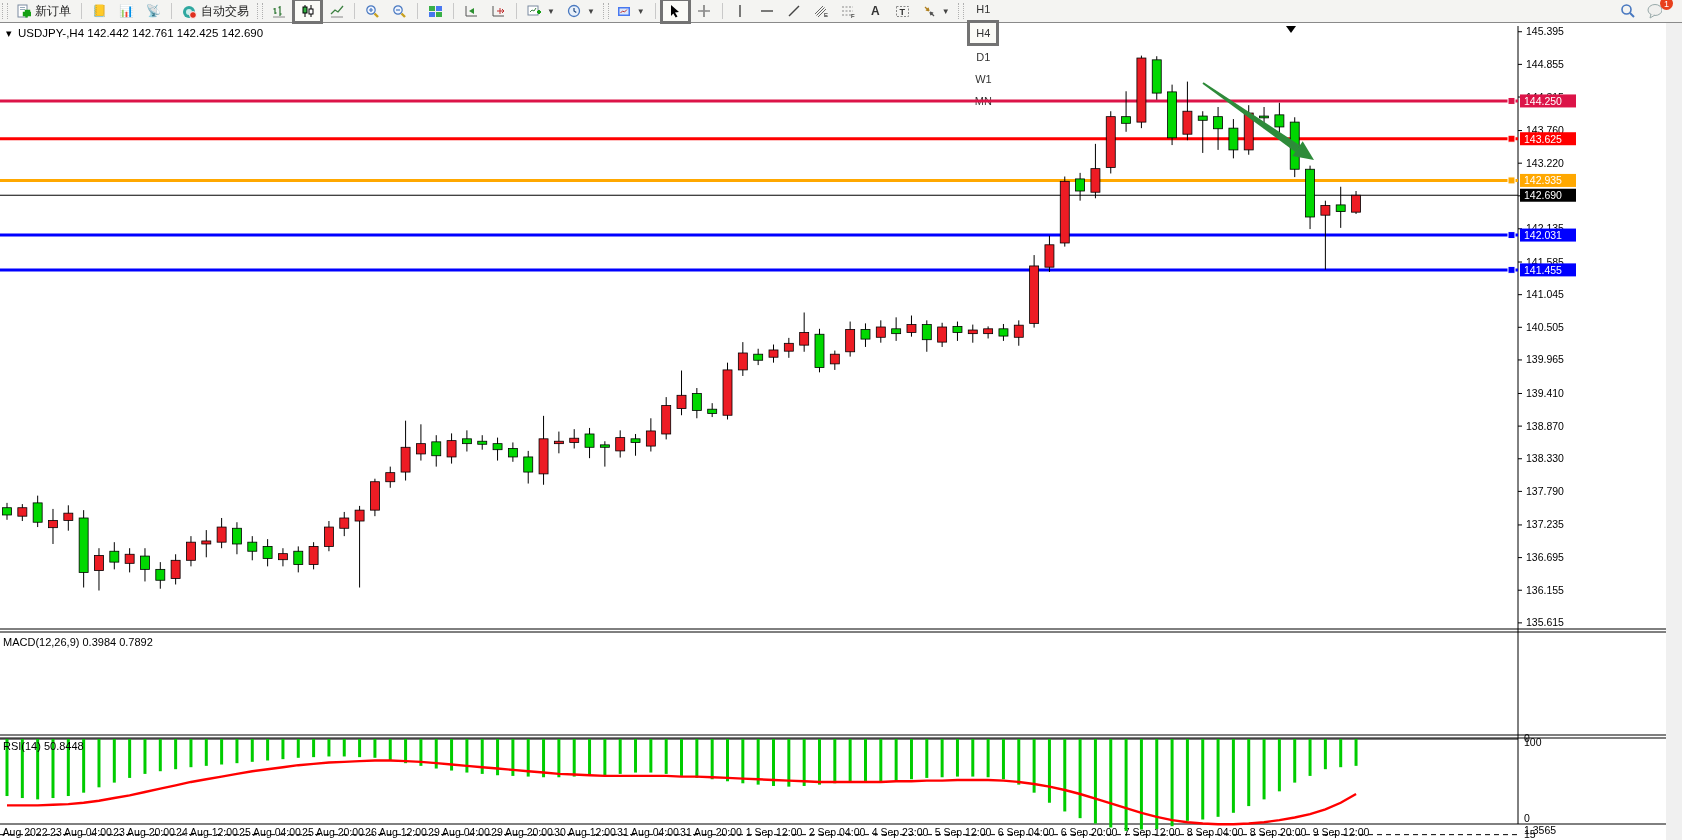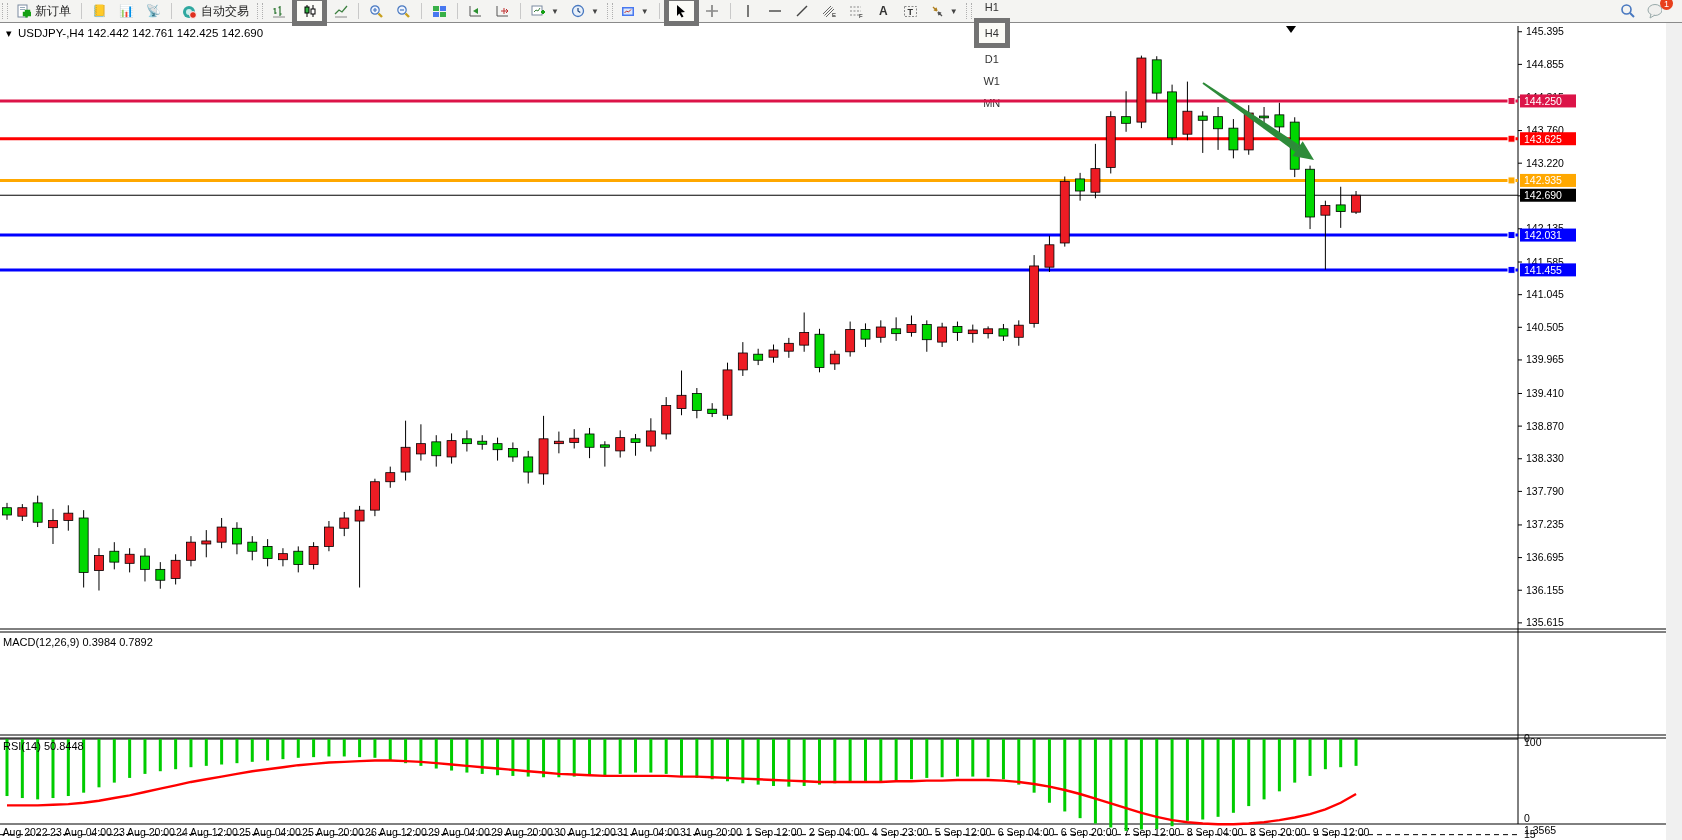--- a/index.html
+++ b/index.html
@@ -2,21 +2,21 @@
 <html><head>
 <meta charset="utf-8">
 <style>
   html,body{margin:0;padding:0;background:#ffffff;font-family:"Liberation Sans",sans-serif;}
   #app{position:relative;width:1682px;height:840px;overflow:hidden;background:#fff;}
   
   #toolbar{position:absolute;left:0;top:0;width:1682px;height:22px;background:#f4f4f2;
            border-bottom:1px solid #8a8a8a;display:flex;align-items:center;font-size:12px;color:#222;}
   .tbtn{display:flex;align-items:center;gap:4px;padding:1px 5px;height:18px;border:1px solid transparent;
         cursor:default;white-space:nowrap;}
-  .tbtn.active{background:#fbfbf7;border:5px solid #737373;}
+  .tbtn.active{background:#fbfbf7;border:3px solid #737373;}
   .sep{width:1px;height:16px;background:#c9c9c9;margin:0 4px;}
   .grip{width:4px;height:16px;margin:0 2px;border-left:1px dotted #b0b0b0;border-right:1px dotted #b0b0b0;}
   .ticon{width:15px;height:15px;display:inline-flex;align-items:center;justify-content:center;
          font-size:12px;line-height:1;}
   .caret{font-size:8px;color:#444;margin-left:1px;}
   .tf{padding:1px 6px;font-size:11px;color:#333;}
   #spacer{flex:1;}
   .badge{position:absolute;top:-4px;right:-6px;background:#e8401c;color:#fff;border-radius:8px;
          font-size:9px;min-width:13px;height:13px;display:flex;align-items:center;justify-content:center;}
   #chat-wrap{position:relative;margin-right:14px;}

